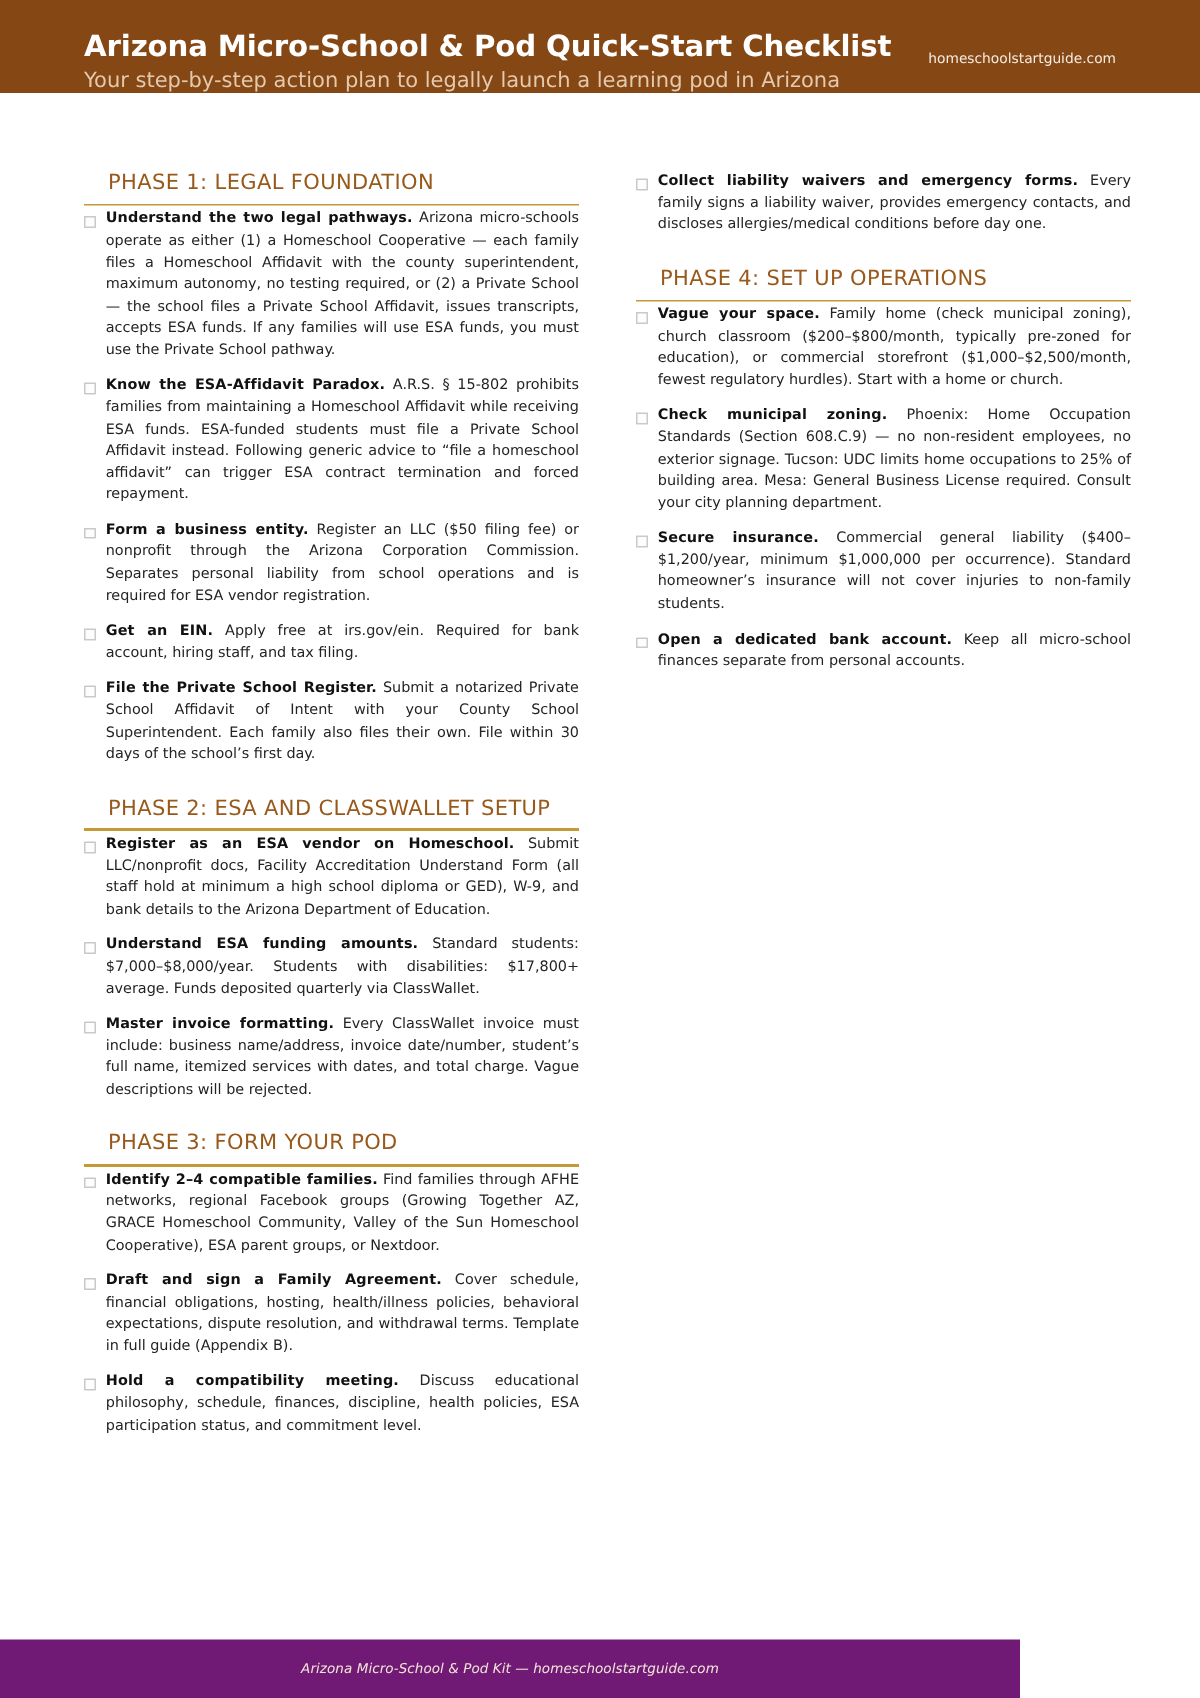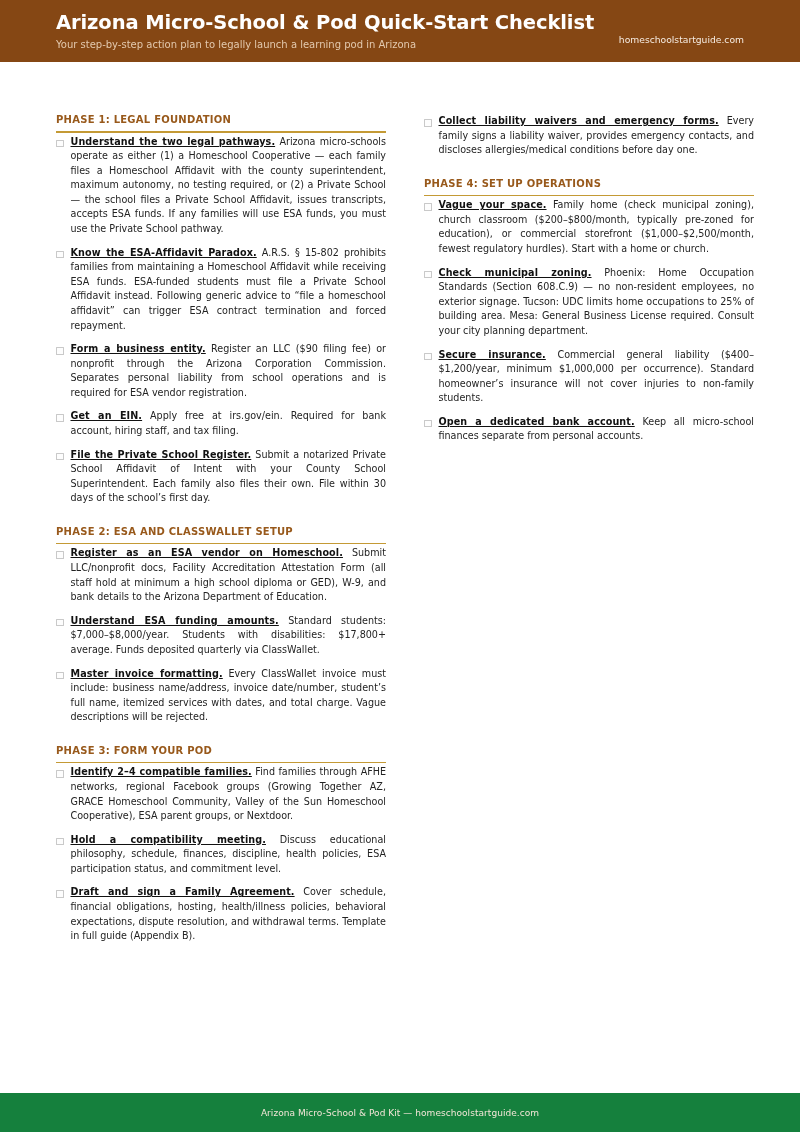--- a/index.html
+++ b/index.html
@@ -16,41 +16,41 @@
     position: relative;
     overflow: hidden;
   }
 
   
   .page-header {
     background: #854714;
     height: 62px;
     padding: 0 56px;
     display: flex;
-    align-items: center;
+    align-items: flex-end;
     position: relative;
     box-sizing: border-box;
   }
   .header-text-block {
     display: flex;
     flex-direction: column;
     justify-content: center;
   }
   .header-title {
     color: #ffffff;
     font-size: 19.5px;
     font-weight: bold;
     letter-spacing: -0.1px;
     line-height: 1.15;
     margin: 0 0 4px 0;
     white-space: nowrap;
   }
   .header-subtitle {
     color: #e3c9ae;
-    font-size: 10px;
+    font-size: 14px;
     font-weight: normal;
     line-height: 1.1;
     margin: 0;
     white-space: nowrap;
   }
   .header-site {
     position: absolute;
     right: 56px;
     top: 34px;
     color: #f6ece2;
@@ -73,25 +73,25 @@
 
   
   .phase {
     margin: 0 0 12px 0;
   }
   .phase:not(:first-child) {
     margin-top: 20px;
   }
   .phase-heading {
     color: #98591b;
-    font-size: 10px;
-    font-weight: bold;
+    font-size: 14px;
+    font-weight: normal;
     letter-spacing: 0.25px;
     text-transform: uppercase;
-    margin: 0 0 5px 0;
+    margin: 0 0 5px 16px;
     line-height: 1.2;
   }
   .phase-rule {
     height: 1.6px;
     background: #c49a35;
     width: 100%;
     margin-bottom: 2px;
   }
 
   
@@ -116,38 +116,38 @@
     line-height: 1.52;
     text-align: justify;
     text-justify: inter-word;
     color: #1c1c1c;
     hyphens: none;
   }
   .check-body .item-title {
     font-weight: bold;
     color: #111111;
     letter-spacing: 0.1px;
-    text-decoration: underline;
   }
   .check-body .item-desc {
     font-weight: normal;
     color: #232323;
   }
 
   
   .page-footer {
     position: absolute;
     left: 0;
     bottom: 0;
-    width: 800px;
+    width: 680px;
     height: 39px;
-    background: #15803d;
+    background: #701a75;
     display: flex;
     align-items: center;
     justify-content: center;
+    font-style: italic;
   }
   .footer-text {
     color: #f3e5d7;
     font-size: 9px;
     letter-spacing: 0.05px;
   }
 </style>
 </head>
 <body>
 
@@ -167,61 +167,61 @@
         <div class="check-item">
           <span class="check-box"></span>
           <div class="check-body"><span class="item-title">Understand the two legal pathways.</span>  <span class="item-desc">Arizona micro-schools operate as either (1) a Homeschool Cooperative — each family files a Homeschool Affidavit with the county superintendent, maximum autonomy, no testing required, or (2) a Private School — the school files a Private School Affidavit, issues transcripts, accepts ESA funds. If any families will use ESA funds, you must use the Private School pathway.</span></div>
         </div>
         <div class="check-item">
           <span class="check-box"></span>
           <div class="check-body"><span class="item-title">Know the ESA-Affidavit Paradox.</span>  <span class="item-desc">A.R.S. § 15-802 prohibits families from maintaining a Homeschool Affidavit while receiving ESA funds. ESA-funded students must file a Private School Affidavit instead. Following generic advice to “file a homeschool affidavit” can trigger ESA contract termination and forced repayment.</span></div>
         </div>
         <div class="check-item">
           <span class="check-box"></span>
-          <div class="check-body"><span class="item-title">Form a business entity.</span>  <span class="item-desc">Register an LLC ($90 filing fee) or nonprofit through the Arizona Corporation Commission. Separates personal liability from school operations and is required for ESA vendor registration.</span></div>
+          <div class="check-body"><span class="item-title">Form a business entity.</span>  <span class="item-desc">Register an LLC ($50 filing fee) or nonprofit through the Arizona Corporation Commission. Separates personal liability from school operations and is required for ESA vendor registration.</span></div>
         </div>
         <div class="check-item">
           <span class="check-box"></span>
           <div class="check-body"><span class="item-title">Get an EIN.</span>  <span class="item-desc">Apply free at irs.gov/ein. Required for bank account, hiring staff, and tax filing.</span></div>
         </div>
         <div class="check-item">
           <span class="check-box"></span>
           <div class="check-body"><span class="item-title">File the Private School Register.</span>  <span class="item-desc">Submit a notarized Private School Affidavit of Intent with your County School Superintendent. Each family also files their own. File within 30 days of the school’s first day.</span></div>
         </div>
       </div>
       <div class="phase">
         <div class="phase-heading">PHASE 2: ESA AND CLASSWALLET SETUP</div>
         <div class="phase-rule"></div>
         <div class="check-item">
           <span class="check-box"></span>
-          <div class="check-body"><span class="item-title">Register as an ESA vendor on Homeschool.</span>  <span class="item-desc">Submit LLC/nonprofit docs, Facility Accreditation Attestation Form (all staff hold at minimum a high school diploma or GED), W-9, and bank details to the Arizona Department of Education.</span></div>
+          <div class="check-body"><span class="item-title">Register as an ESA vendor on Homeschool.</span>  <span class="item-desc">Submit LLC/nonprofit docs, Facility Accreditation Understand Form (all staff hold at minimum a high school diploma or GED), W-9, and bank details to the Arizona Department of Education.</span></div>
         </div>
         <div class="check-item">
           <span class="check-box"></span>
           <div class="check-body"><span class="item-title">Understand ESA funding amounts.</span>  <span class="item-desc">Standard students: $7,000–$8,000/year. Students with disabilities: $17,800+ average. Funds deposited quarterly via ClassWallet.</span></div>
         </div>
         <div class="check-item">
           <span class="check-box"></span>
           <div class="check-body"><span class="item-title">Master invoice formatting.</span>  <span class="item-desc">Every ClassWallet invoice must include: business name/address, invoice date/number, student’s full name, itemized services with dates, and total charge. Vague descriptions will be rejected.</span></div>
         </div>
       </div>
       <div class="phase">
         <div class="phase-heading">PHASE 3: FORM YOUR POD</div>
         <div class="phase-rule"></div>
         <div class="check-item">
           <span class="check-box"></span>
           <div class="check-body"><span class="item-title">Identify 2–4 compatible families.</span>  <span class="item-desc">Find families through AFHE networks, regional Facebook groups (Growing Together AZ, GRACE Homeschool Community, Valley of the Sun Homeschool Cooperative), ESA parent groups, or Nextdoor.</span></div>
         </div>
         <div class="check-item">
           <span class="check-box"></span>
+          <div class="check-body"><span class="item-title">Draft and sign a Family Agreement.</span>  <span class="item-desc">Cover schedule, financial obligations, hosting, health/illness policies, behavioral expectations, dispute resolution, and withdrawal terms. Template in full guide (Appendix B).</span></div>
+        </div>
+        <div class="check-item">
+          <span class="check-box"></span>
           <div class="check-body"><span class="item-title">Hold a compatibility meeting.</span>  <span class="item-desc">Discuss educational philosophy, schedule, finances, discipline, health policies, ESA participation status, and commitment level.</span></div>
-        </div>
-        <div class="check-item">
-          <span class="check-box"></span>
-          <div class="check-body"><span class="item-title">Draft and sign a Family Agreement.</span>  <span class="item-desc">Cover schedule, financial obligations, hosting, health/illness policies, behavioral expectations, dispute resolution, and withdrawal terms. Template in full guide (Appendix B).</span></div>
         </div>
       </div>
     </div>
   <div class="column" id="col-right">
       <div class="phase">
         <div class="check-item">
           <span class="check-box"></span>
           <div class="check-body"><span class="item-title">Collect liability waivers and emergency forms.</span>  <span class="item-desc">Every family signs a liability waiver, provides emergency contacts, and discloses allergies/medical conditions before day one.</span></div>
         </div>
       </div>

